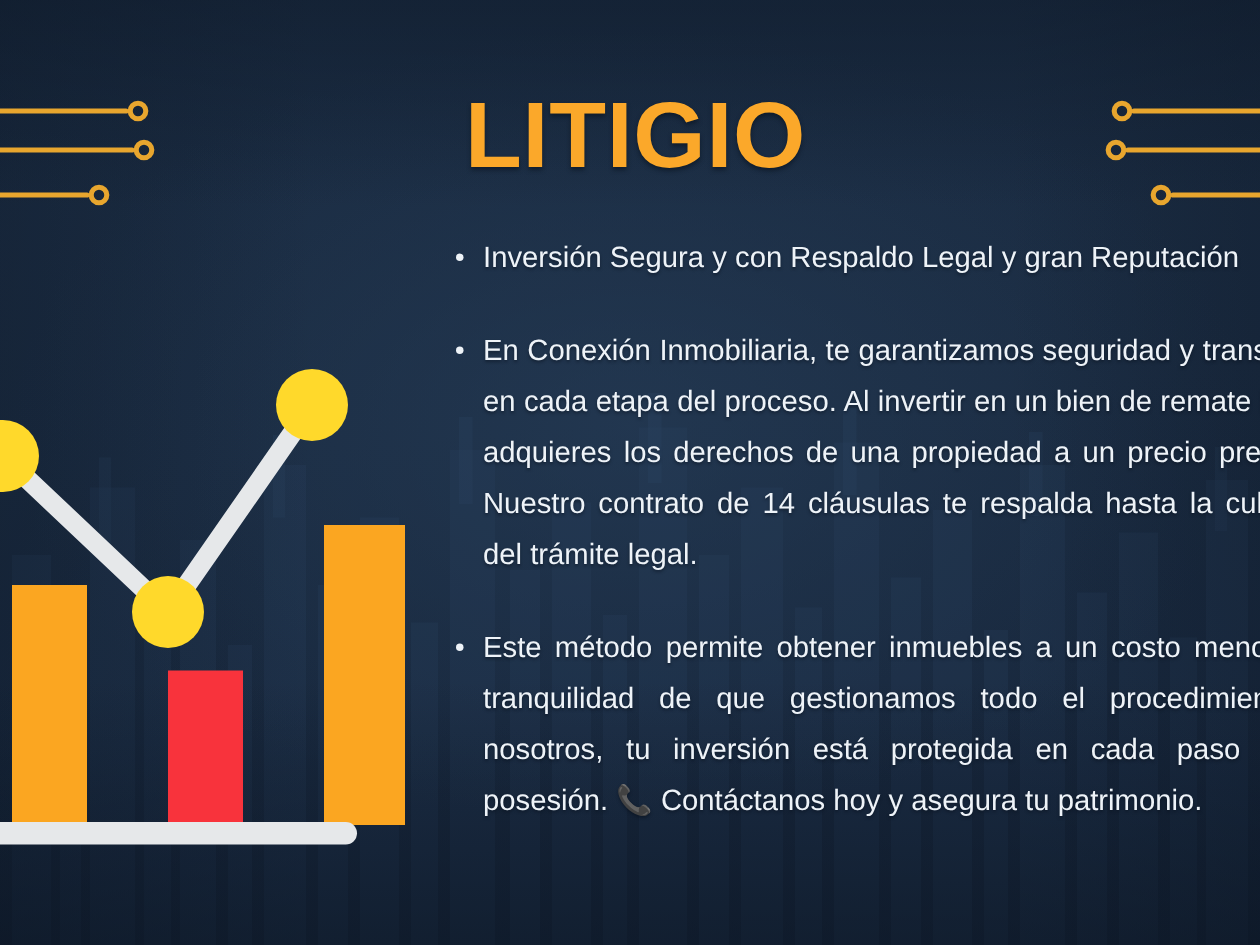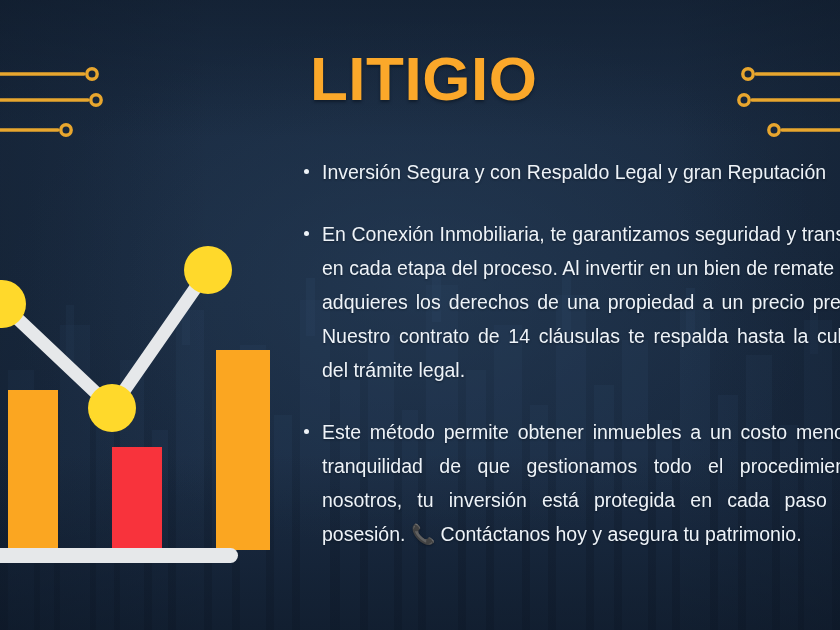--- a/index.html
+++ b/index.html
@@ -49,21 +49,21 @@
     height: 92px;
   }
   .circuit.left  { left: -8px; }
   .circuit.right { right: -8px; }
   .circuit svg { display: block; width: 100%; height: 100%; overflow: visible; }
 
   
   .title {
     position: absolute;
     left: 310px;
-    top: 48px;
+    top: 60px;
     font-size: 62px;
     line-height: 1;
     font-weight: bold;
     letter-spacing: 0.5px;
     color: #fba82a;
     text-shadow: 0 2px 3px rgba(8,16,28,0.55);
     white-space: nowrap;
   }
 
   

